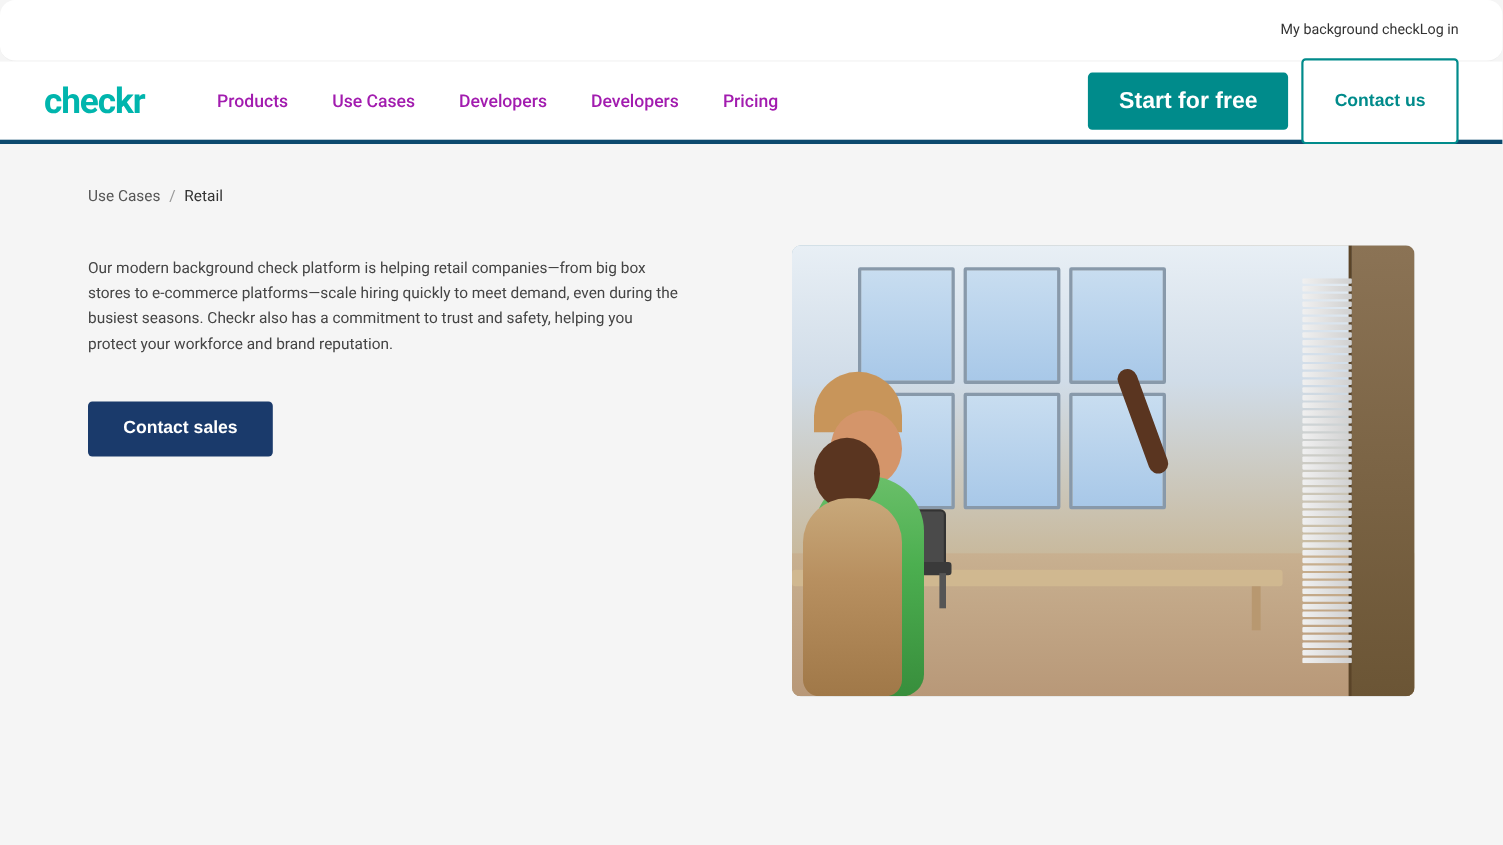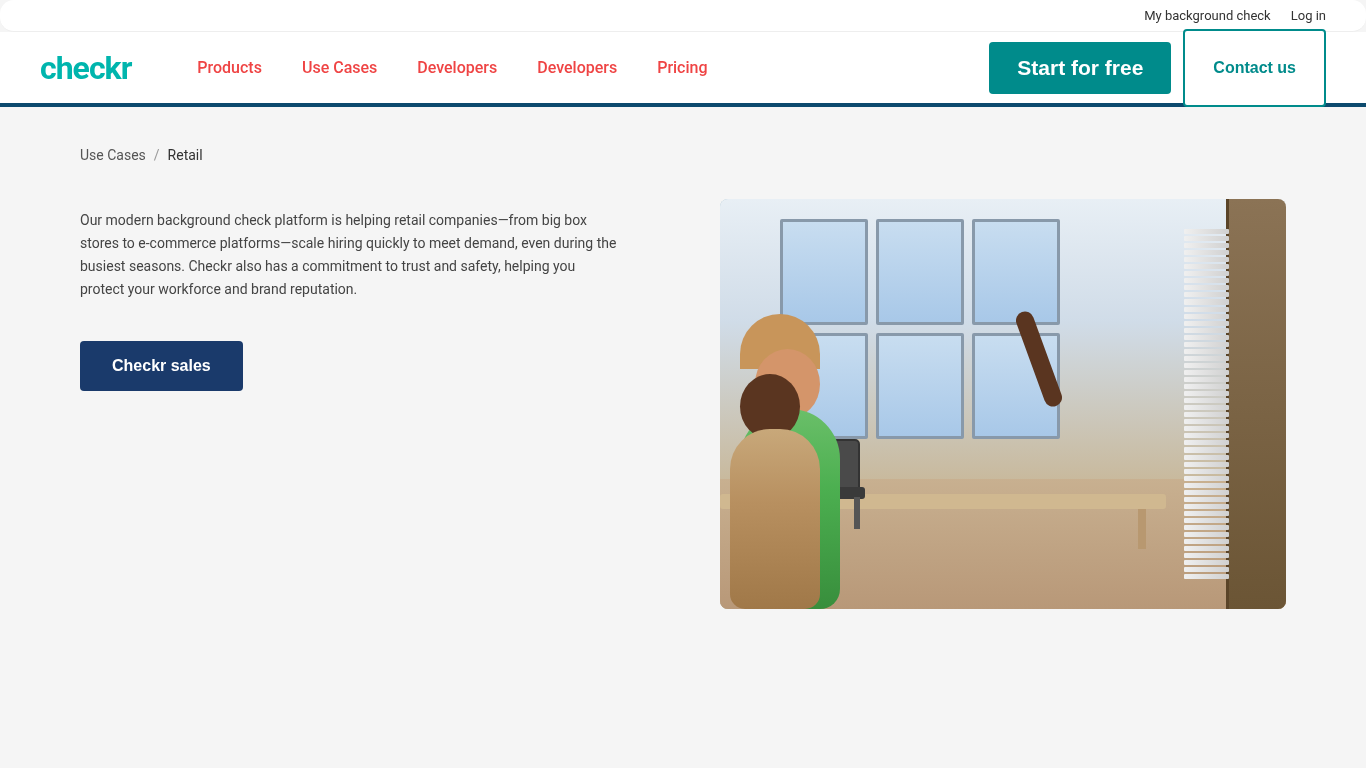--- a/index.html
+++ b/index.html
@@ -15,22 +15,21 @@
       width: 1366px;
       min-height: 768px;
     }
 
     
     .utility-bar {
       background: #fff;
       display: flex;
       justify-content: flex-end;
       align-items: center;
-      padding: 8px 40px;
-      gap: 20px;
+      padding: 20px 40px;
       border-bottom: 1px solid #eee;
       border-radius: 14px;
     }
 
     .utility-bar a {
       font-size: 13px;
       color: #333;
       text-decoration: none;
       cursor: pointer;
     }
@@ -60,21 +59,21 @@
 
     .nav-links {
       display: flex;
       align-items: center;
       gap: 8px;
       flex: 1;
     }
 
     .nav-link {
       font-size: 16px;
-      color: #ef4444;
+      color: #a21caf;
       text-decoration: none;
       padding: 10px 16px;
       cursor: pointer;
       white-space: nowrap;
       font-weight: 500;
     }
 
     .nav-actions {
       display: flex;
       align-items: center;
@@ -434,21 +433,21 @@
 
   <nav class="breadcrumb">
     <a class="breadcrumb-item">Use Cases</a>
     <span class="breadcrumb-separator">/</span>
     <span class="breadcrumb-current">Retail</span>
   </nav>
 
   <section class="hero">
     <div class="hero-content">
       <p class="hero-description">Our modern background check platform is helping retail companies—from big box stores to e-commerce platforms—scale hiring quickly to meet demand, even during the busiest seasons. Checkr also has a commitment to trust and safety, helping you protect your workforce and brand reputation.</p>
-      <button class="btn-contact-sales">Checkr sales</button>
+      <button class="btn-contact-sales">Contact sales</button>
     </div>
 
     <div class="hero-image-container">
       <div class="hero-image-placeholder">
         <div class="scene">
 
           <div class="scene-bg"></div>
 
           <div class="window-grid">
             <div class="window-pane"></div>

